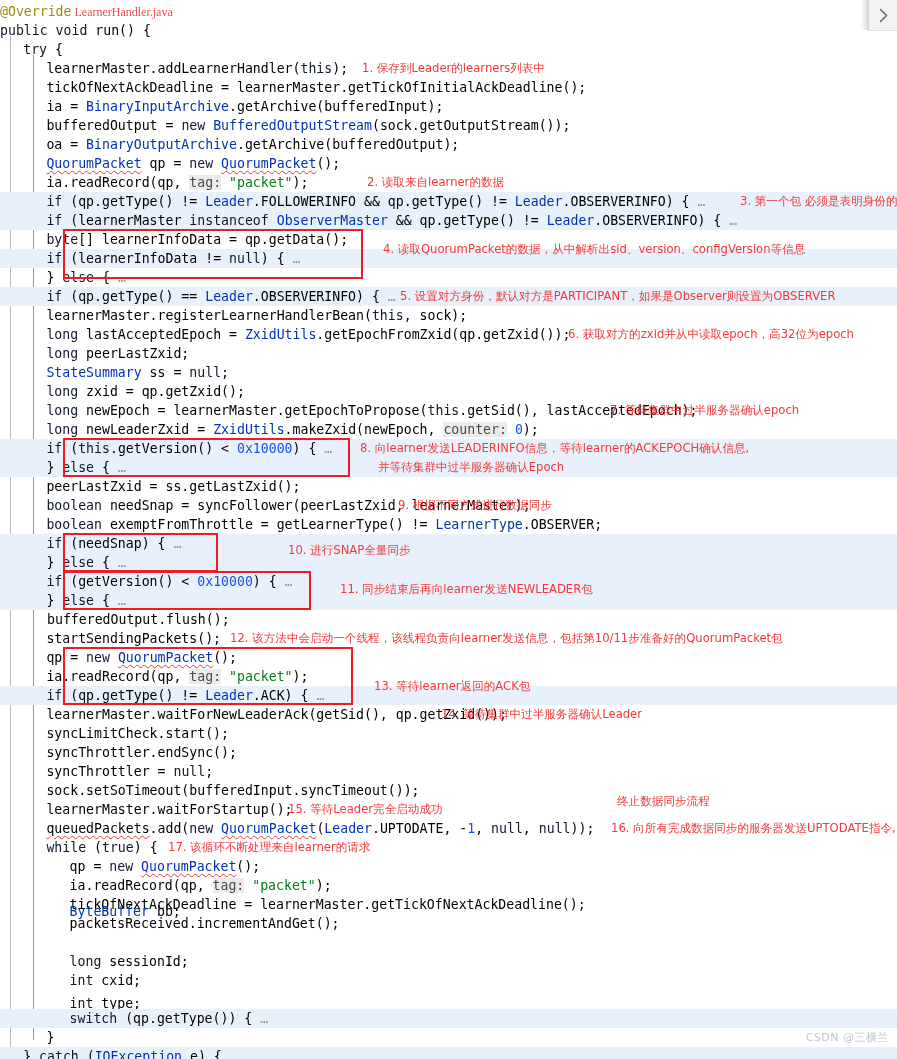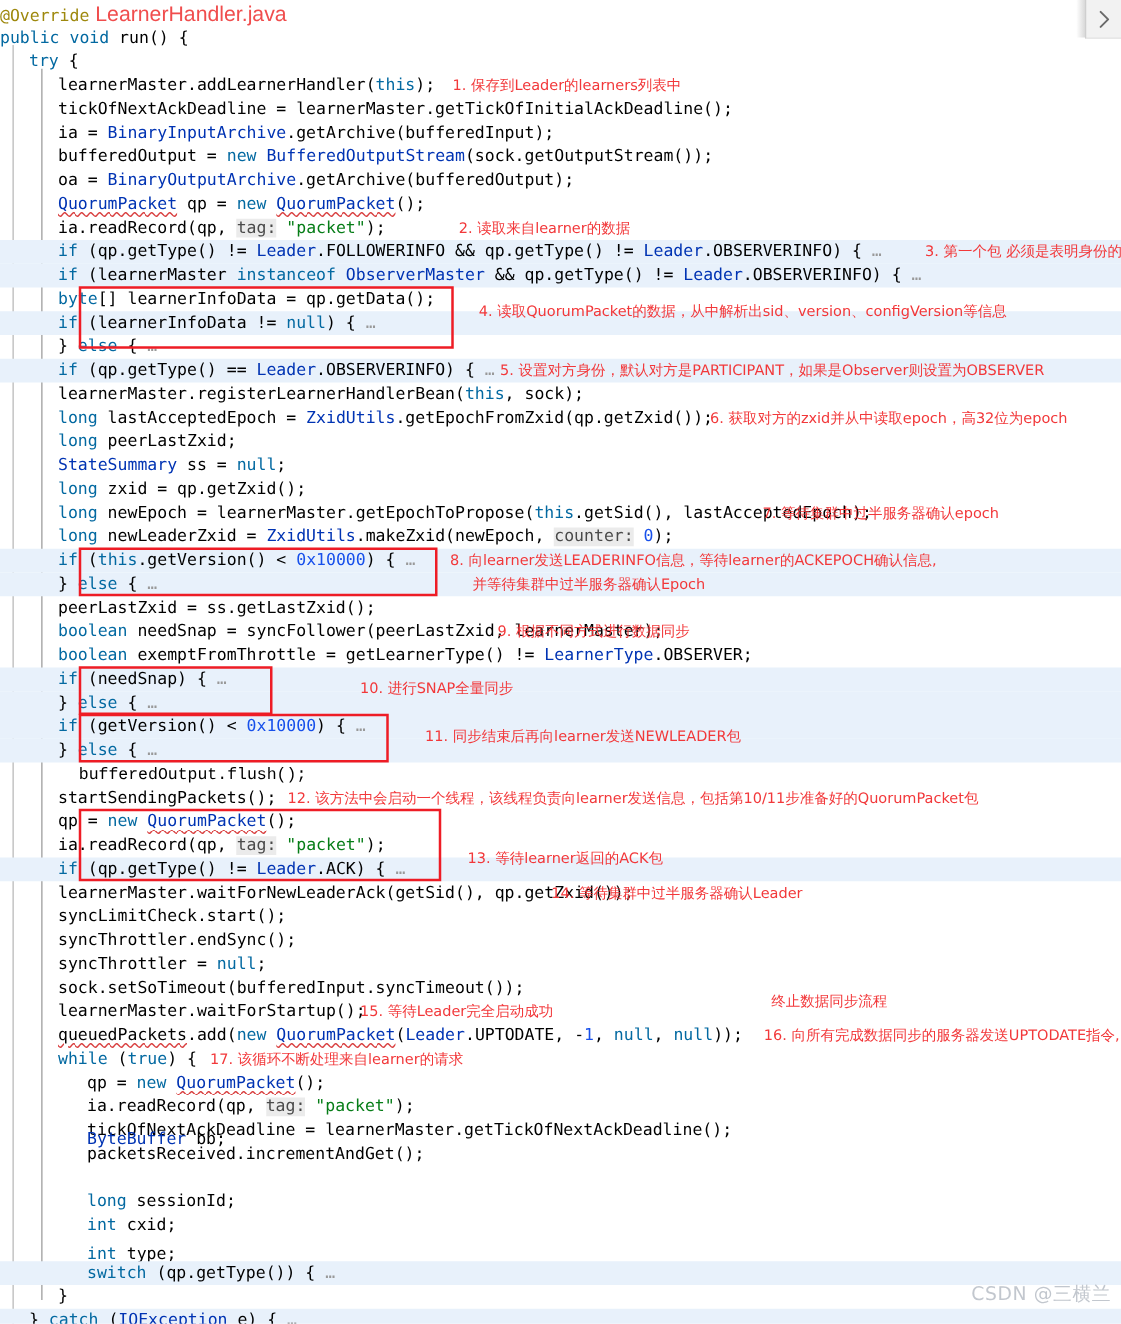--- a/index.html
+++ b/index.html
@@ -40,35 +40,35 @@
     color:#000000;
   }
   .line .code{
     position:absolute;
     top:0;
     white-space:pre;
   }
   .line.hl{background:#e8f1fb;}
 
   
-  .kw{color:#0369a1;font-weight:normal;}
+  .kw{color:#0f172a;font-weight:normal;}
   .ty{color:#0033b3;}
   .str{color:#067d17;}
   .num{color:#1750eb;}
   .ann{color:#9e880d;}
   .param{color:#4a4a4a;background:#ebebeb;}
   .ellip{color:#999;}
   .wavy{
     text-decoration:underline;
     text-decoration-style:wavy;
     text-decoration-color:#d94040;
     text-decoration-thickness:1px;
     text-underline-offset:2px;
   }
-  .filetag{color:#f04d4d;font-family:Liberation Sans, sans-serif;font-size:17px;}
+  .filetag{color:#f04d4d;font-family:Liberation Serif, serif;font-size:12px;}
 
   
   .note{
     position:absolute;
     color:#f2383a;
     font-family:"DejaVu Sans","Liberation Sans",sans-serif;
     font-size:11.6px;
     line-height:19px;
     white-space:pre;
     letter-spacing:0px;
@@ -98,21 +98,21 @@
     position:absolute;top:0;left:861px;width:7px;height:30px;
     background:linear-gradient(to right,#ffffff,#d9d9d9);
   }
 
   
   #watermark{
     position:absolute;
     right:8px;bottom:14px;
     color:#c2c7ce;
     font-family:"DejaVu Sans","Liberation Sans",sans-serif;
-    font-size:15px;
+    font-size:11px;
     letter-spacing:.5px;
     user-select:none;
   }
 </style>
 </head>
 <body>
 
 <div id="editor">
 
   <div class="guide g1" style="top:36px;height:1023px;"></div>
@@ -144,21 +144,21 @@
       <div class="line" style="top: 420px;"><span class="code" style="left: 46.4px;"><span class="kw">long</span> newLeaderZxid = <span class="ty">ZxidUtils</span>.makeZxid(newEpoch, <span class="param">counter:</span> <span class="num">0</span>);</span></div>
       <div class="line hl" style="top: 439px;"><span class="code" style="left: 46.4px;"><span class="kw">if</span> (<span class="kw">this</span>.getVersion() &lt; <span class="num">0x10000</span>) { <span class="ellip">…</span></span></div>
       <div class="line hl" style="top: 458px;"><span class="code" style="left: 46.4px;">} <span class="kw">else</span> { <span class="ellip">…</span></span></div>
       <div class="line" style="top: 477px;"><span class="code" style="left: 46.4px;">peerLastZxid = ss.getLastZxid();</span></div>
       <div class="line" style="top: 496px;"><span class="code" style="left: 46.4px;"><span class="kw">boolean</span> needSnap = syncFollower(peerLastZxid, learnerMaster);</span></div>
       <div class="line" style="top: 515px;"><span class="code" style="left: 46.4px;"><span class="kw">boolean</span> exemptFromThrottle = getLearnerType() != <span class="ty">LearnerType</span>.OBSERVER;</span></div>
       <div class="line hl" style="top: 534px;"><span class="code" style="left: 46.4px;"><span class="kw">if</span> (needSnap) { <span class="ellip">…</span></span></div>
       <div class="line hl" style="top: 553px;"><span class="code" style="left: 46.4px;">} <span class="kw">else</span> { <span class="ellip">…</span></span></div>
       <div class="line hl" style="top: 572px;"><span class="code" style="left: 46.4px;"><span class="kw">if</span> (getVersion() &lt; <span class="num">0x10000</span>) { <span class="ellip">…</span></span></div>
       <div class="line hl" style="top: 591px;"><span class="code" style="left: 46.4px;">} <span class="kw">else</span> { <span class="ellip">…</span></span></div>
-      <div class="line" style="top: 610px;"><span class="code" style="left: 63px; font-family: Liberation Mono, monospace;">bufferedOutput.flush();</span></div>
+      <div class="line" style="top: 610px;"><span class="code" style="left: 47px;">bufferedOutput.flush();</span></div>
       <div class="line" style="top: 629px;"><span class="code" style="left: 46.4px;">startSendingPackets();</span></div>
       <div class="line" style="top: 648px;"><span class="code" style="left: 46.4px;">qp = <span class="kw">new</span> <span class="wavy"><span class="ty">QuorumPacket</span></span>();</span></div>
       <div class="line" style="top: 667px;"><span class="code" style="left: 46.4px;">ia.readRecord(qp, <span class="param">tag:</span> <span class="str">"packet"</span>);</span></div>
       <div class="line hl" style="top: 686px;"><span class="code" style="left: 46.4px;"><span class="kw">if</span> (qp.getType() != <span class="ty">Leader</span>.ACK) { <span class="ellip">…</span></span></div>
       <div class="line" style="top: 705px;"><span class="code" style="left: 46.4px;">learnerMaster.waitForNewLeaderAck(getSid(), qp.getZxid());</span></div>
       <div class="line" style="top: 724px;"><span class="code" style="left: 46.4px;">syncLimitCheck.start();</span></div>
       <div class="line" style="top: 743px;"><span class="code" style="left: 46.4px;">syncThrottler.endSync();</span></div>
       <div class="line" style="top: 762px;"><span class="code" style="left: 46.4px;">syncThrottler = <span class="kw">null</span>;</span></div>
       <div class="line" style="top: 781px;"><span class="code" style="left: 46.4px;">sock.setSoTimeout(bufferedInput.syncTimeout());</span></div>
       <div class="line" style="top: 800px;"><span class="code" style="left: 46.4px;">learnerMaster.waitForStartup();</span></div>

